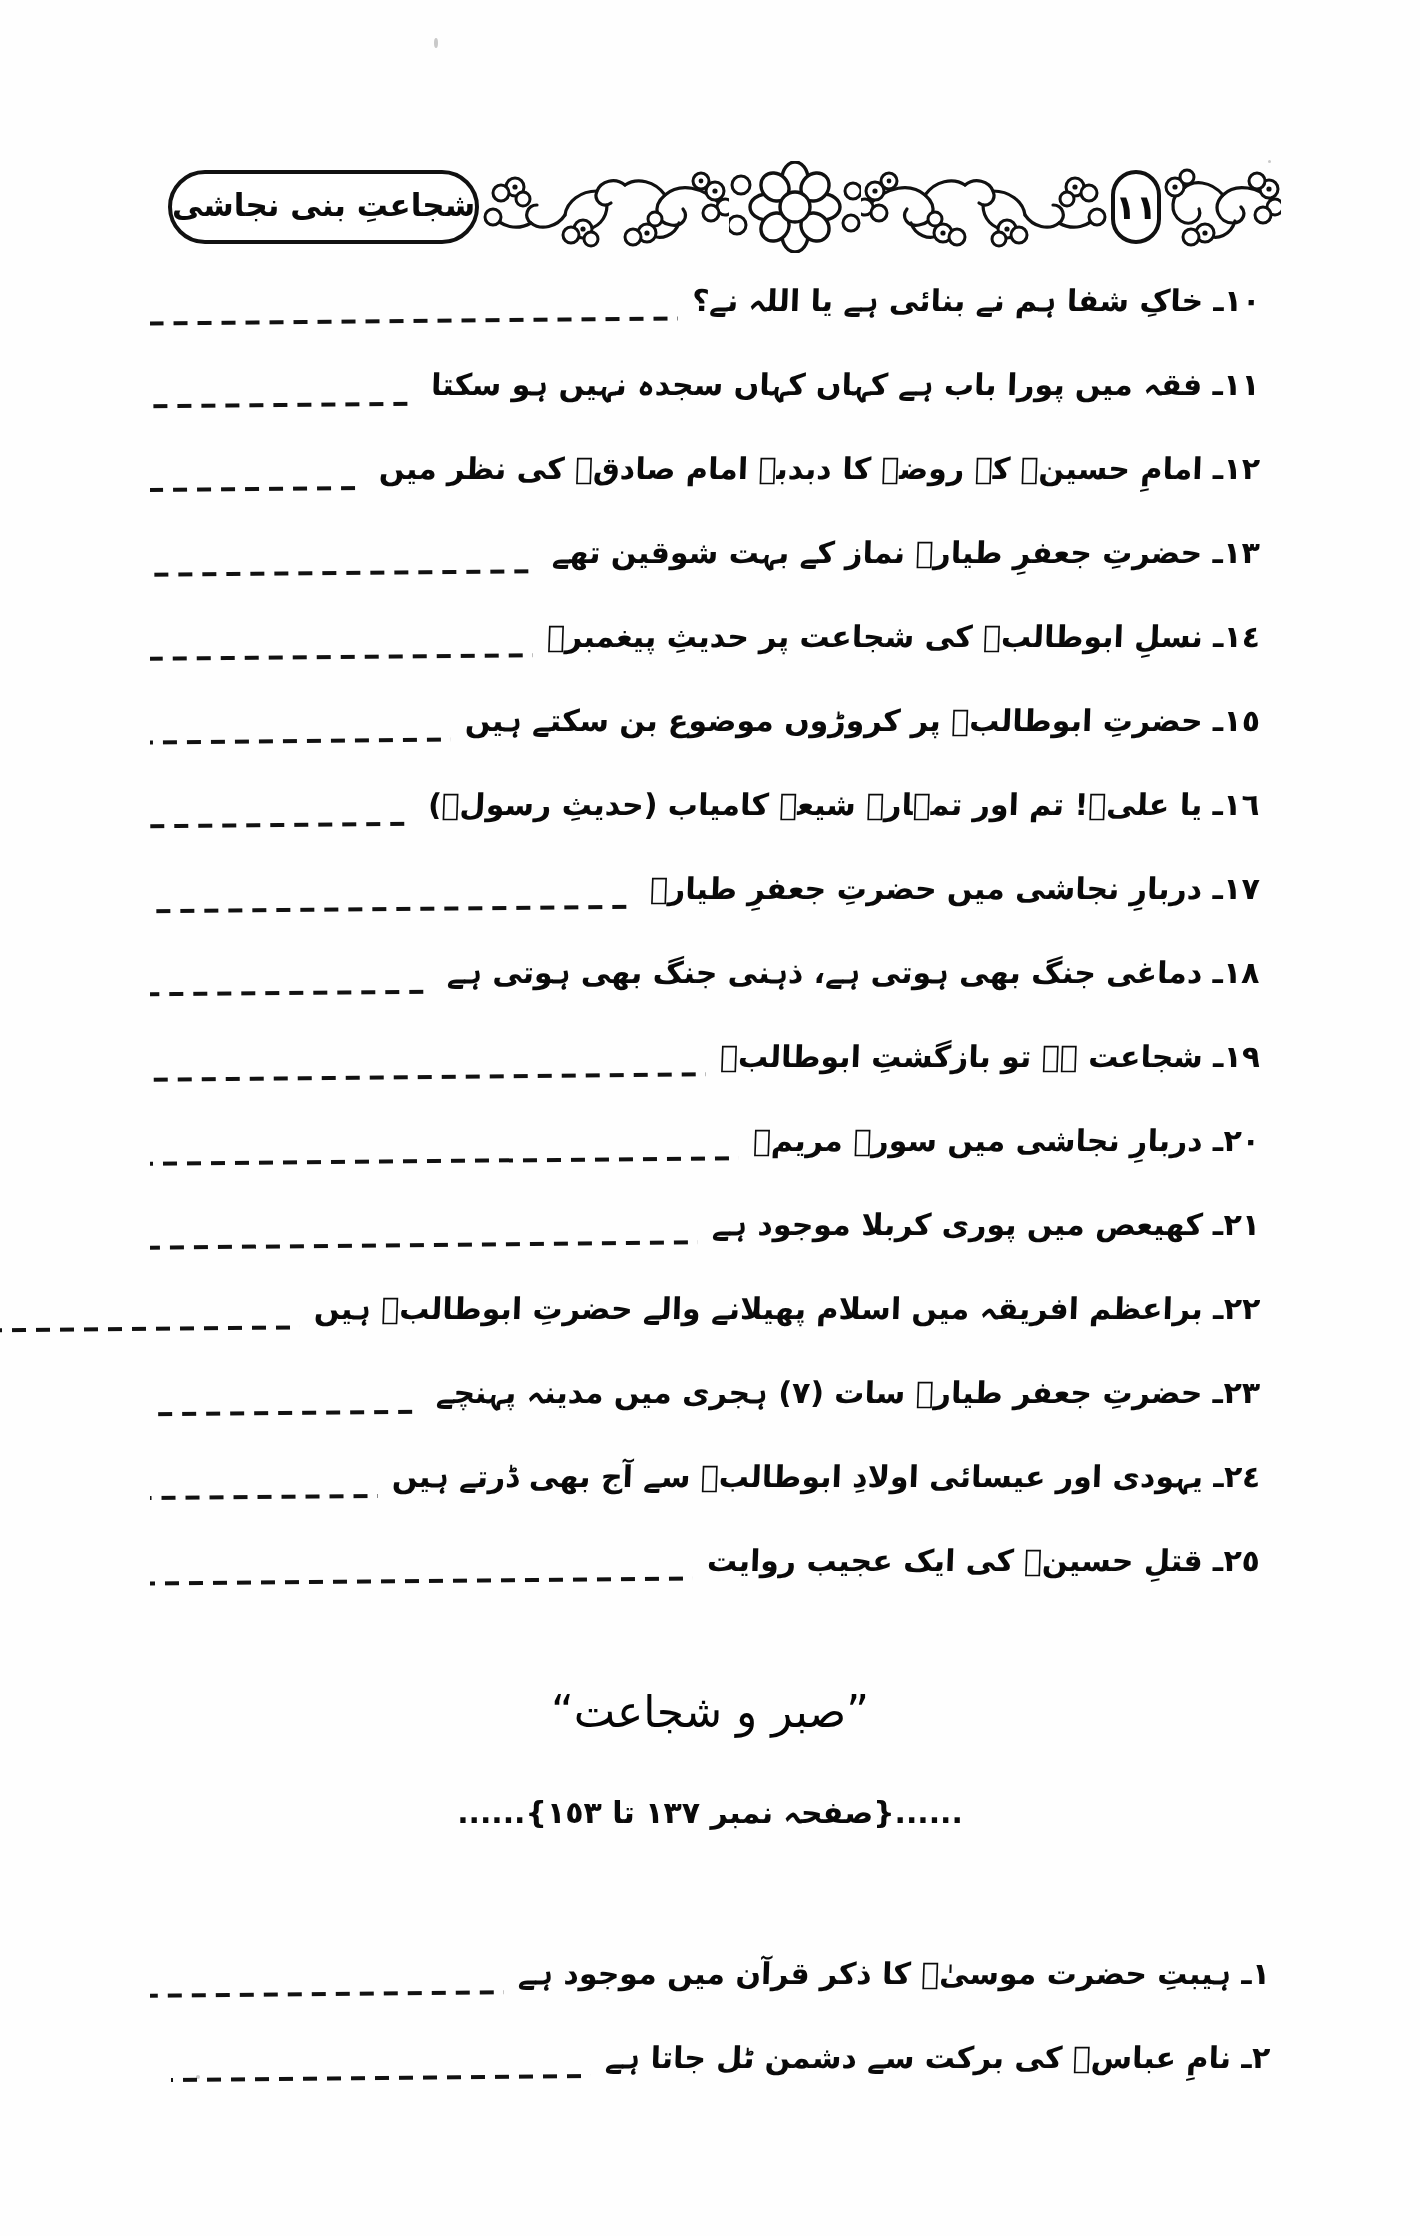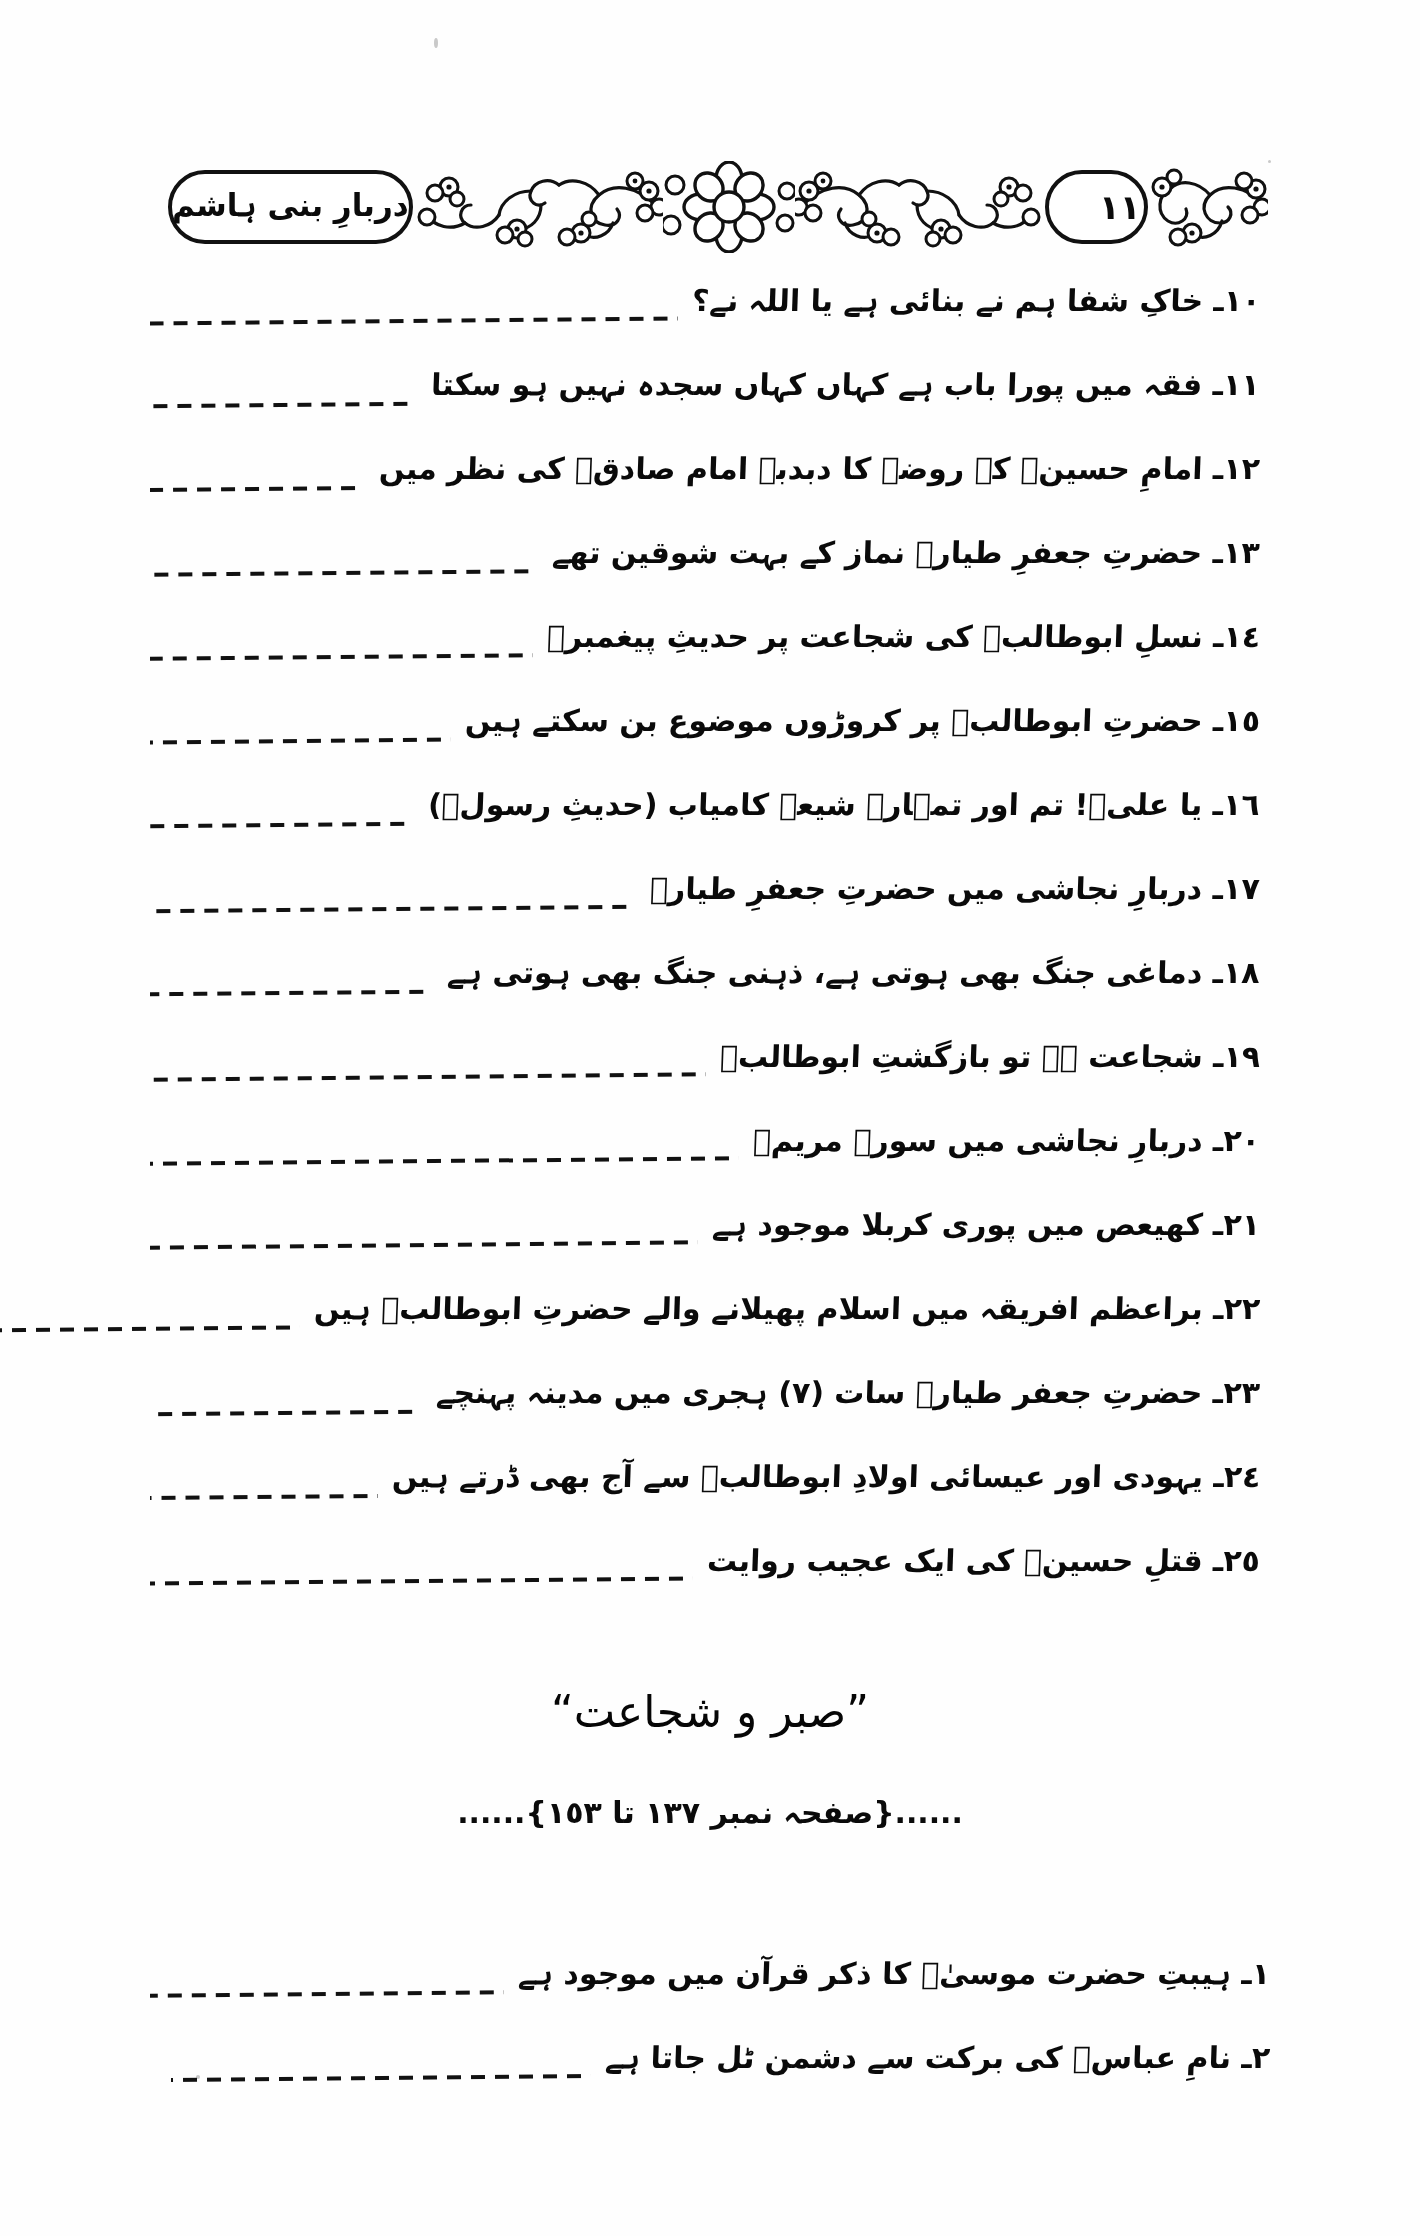--- a/index.html
+++ b/index.html
@@ -64,21 +64,20 @@
     color: #0b0b0b;
     white-space: nowrap;
     letter-spacing: 0.5px;
     transform: translateY(-2px);
   }
   .cartouche-page .txt {
     font-size: 34px;
     font-weight: 700;
     color: #0b0b0b;
     letter-spacing: 3px;
-    margin-left: 47px;
   }
 
   .vine {
     position: relative;
     height: 92px;
     flex: 0 0 auto;
     display: flex;
     align-items: center;
     justify-content: center;
     z-index: 2;
@@ -176,21 +175,21 @@
 
 <div class="page">
 
   <div class="speck" style="top:38px;left:434px;width:4px;height:10px;"></div>
   <div class="speck" style="top:160px;left:1268px;width:3px;height:3px;"></div>
   <div class="speck" style="top:2075px;left:196px;width:4px;height:4px;"></div>
 
   <div class="header-band">
 
     <div class="cartouche cartouche-title">
-      <span class="txt">دربارِ بنی ہاشم</span>
+      <span class="txt">شجاعتِ بنی نجاشی</span>
     </div>
 
     <div class="vine vine-long">
       <svg viewBox="0 0 250 92" width="250" height="92" aria-hidden="true">
         <g fill="none" stroke="#111" stroke-width="3.2" stroke-linecap="round">
           <path d="M244 46 C224 24, 200 22, 186 34 C172 46, 178 62, 192 64 C204 66, 210 56, 204 48"></path>
           <path d="M186 34 C176 20, 158 16, 146 24"></path>
           <path d="M146 24 C136 16, 122 20, 118 30 C114 40, 124 48, 132 42"></path>
           <path d="M118 30 C102 30, 88 40, 86 54"></path>
           <path d="M86 54 C78 66, 62 70, 52 62 C44 56, 48 44, 58 44"></path>

